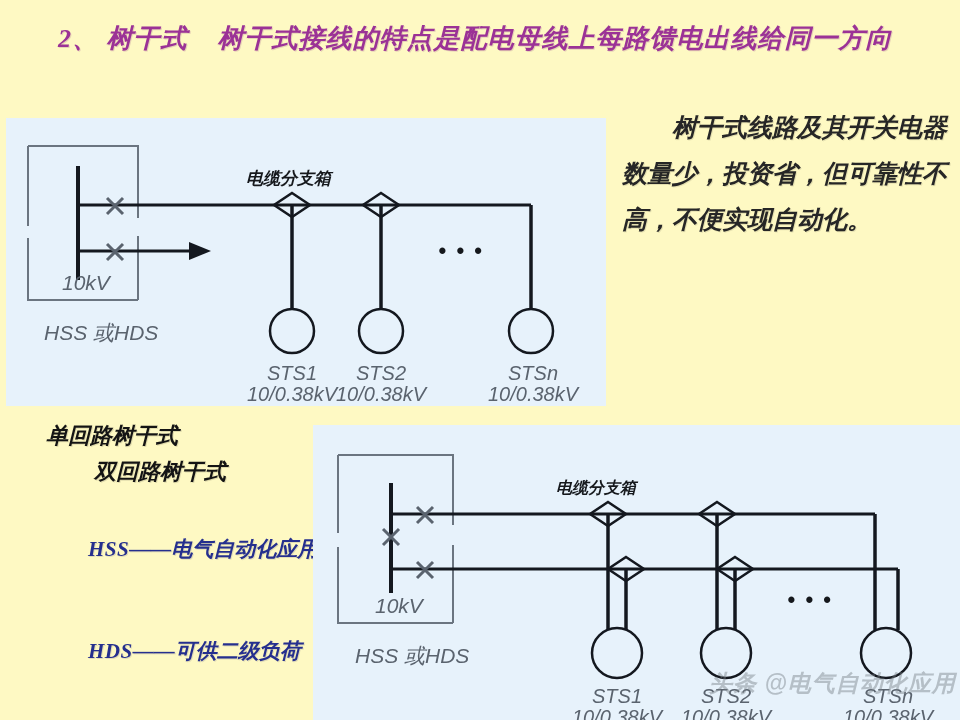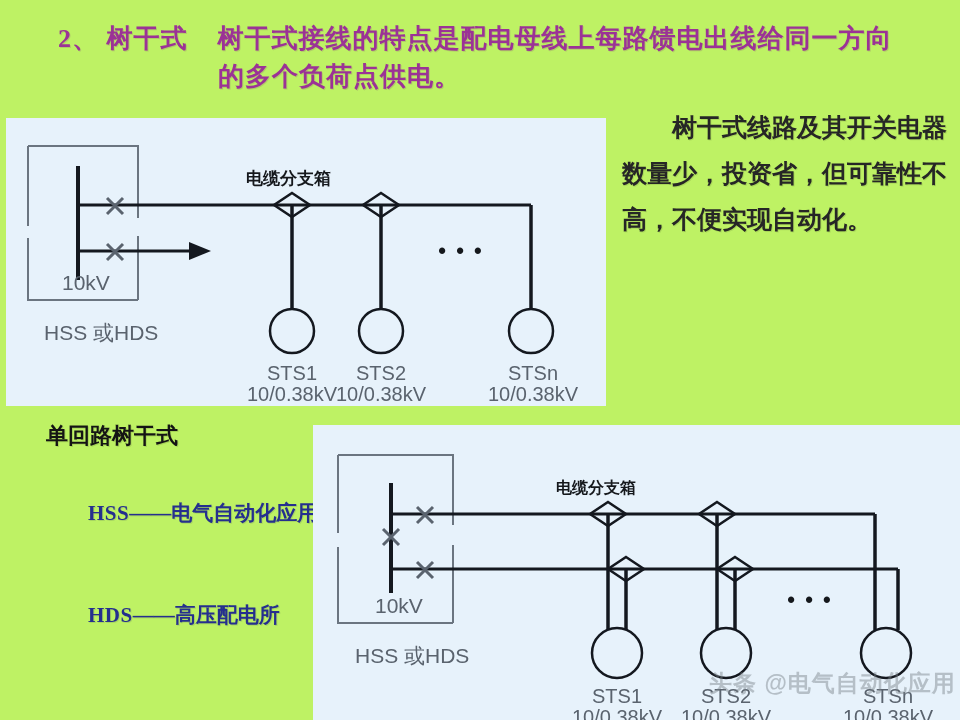--- a/index.html
+++ b/index.html
@@ -10,21 +10,22 @@
   body {
     width: 960px;
     height: 720px;
     position: relative;
     overflow: hidden;
     font-family: "Liberation Serif", "DejaVu Serif", serif;
   }
   .slide {
     position: absolute;
     inset: 0;
-    background: #bef264;
+    background: #fef9c3;
+    font-style: italic;
   }
 
   
   .title-block {
     position: absolute;
     left: 58px;
     top: 20px;
     width: 840px;
   }
   .title-line {
@@ -117,21 +118,20 @@
   .lbl-dev { fill: #5a636e; }
   .dots { font-weight: bold; fill: #15181c; letter-spacing: 2px; }
 </style>
 </head>
 <body>
 
 <div class="slide">
 
   <div class="title-block">
     <div class="title-line l1">2、 树干式    树干式接线的特点是配电母线上每路馈电出线给同一方向</div>
-    <div class="title-line l2">的多个负荷点供电。</div>
   </div>
 
   <div class="right-text">
     <p>树干式线路及其开关电器数量少，投资省，但可靠性不高，不便实现自动化。</p>
   </div>
 
   <div class="panel" id="panel-single">
     <svg viewBox="0 0 600 288" preserveAspectRatio="none">
 
       <g stroke="#6b7580" stroke-width="2" fill="none">
@@ -185,26 +185,27 @@
         <line x1="525" y1="87" x2="525" y2="192" stroke="#14181f" stroke-width="3.5"></line>
         <circle cx="525" cy="213" r="22" fill="none" stroke="#14181f" stroke-width="2.5"></circle>
         <text x="527" y="262" font-size="20" text-anchor="middle" class="lbl-dev">STSn</text>
         <text x="527" y="283" font-size="20" text-anchor="middle" class="lbl-dev">10/0.38kV</text>
       </g>
     </svg>
   </div>
 
   <div class="legend-block">
     <div class="legend-mode">单回路树干式</div>
+    <div class="legend-mode indent">双回路树干式</div>
     <div class="legend-rows">
       <div class="legend-row">
         <span class="abbr">HSS</span><span>——</span><span>电气自动化应用</span>
       </div>
       <div class="legend-row">
-        <span class="abbr">HDS</span><span>——</span><span>高压配电所</span>
+        <span class="abbr">HDS</span><span>——</span><span>可供二级负荷</span>
       </div>
       <div class="legend-row">
         
       </div>
     </div>
 
   </div>
 
   <div class="panel" id="panel-double">
     <svg viewBox="0 0 647 295" preserveAspectRatio="none">

